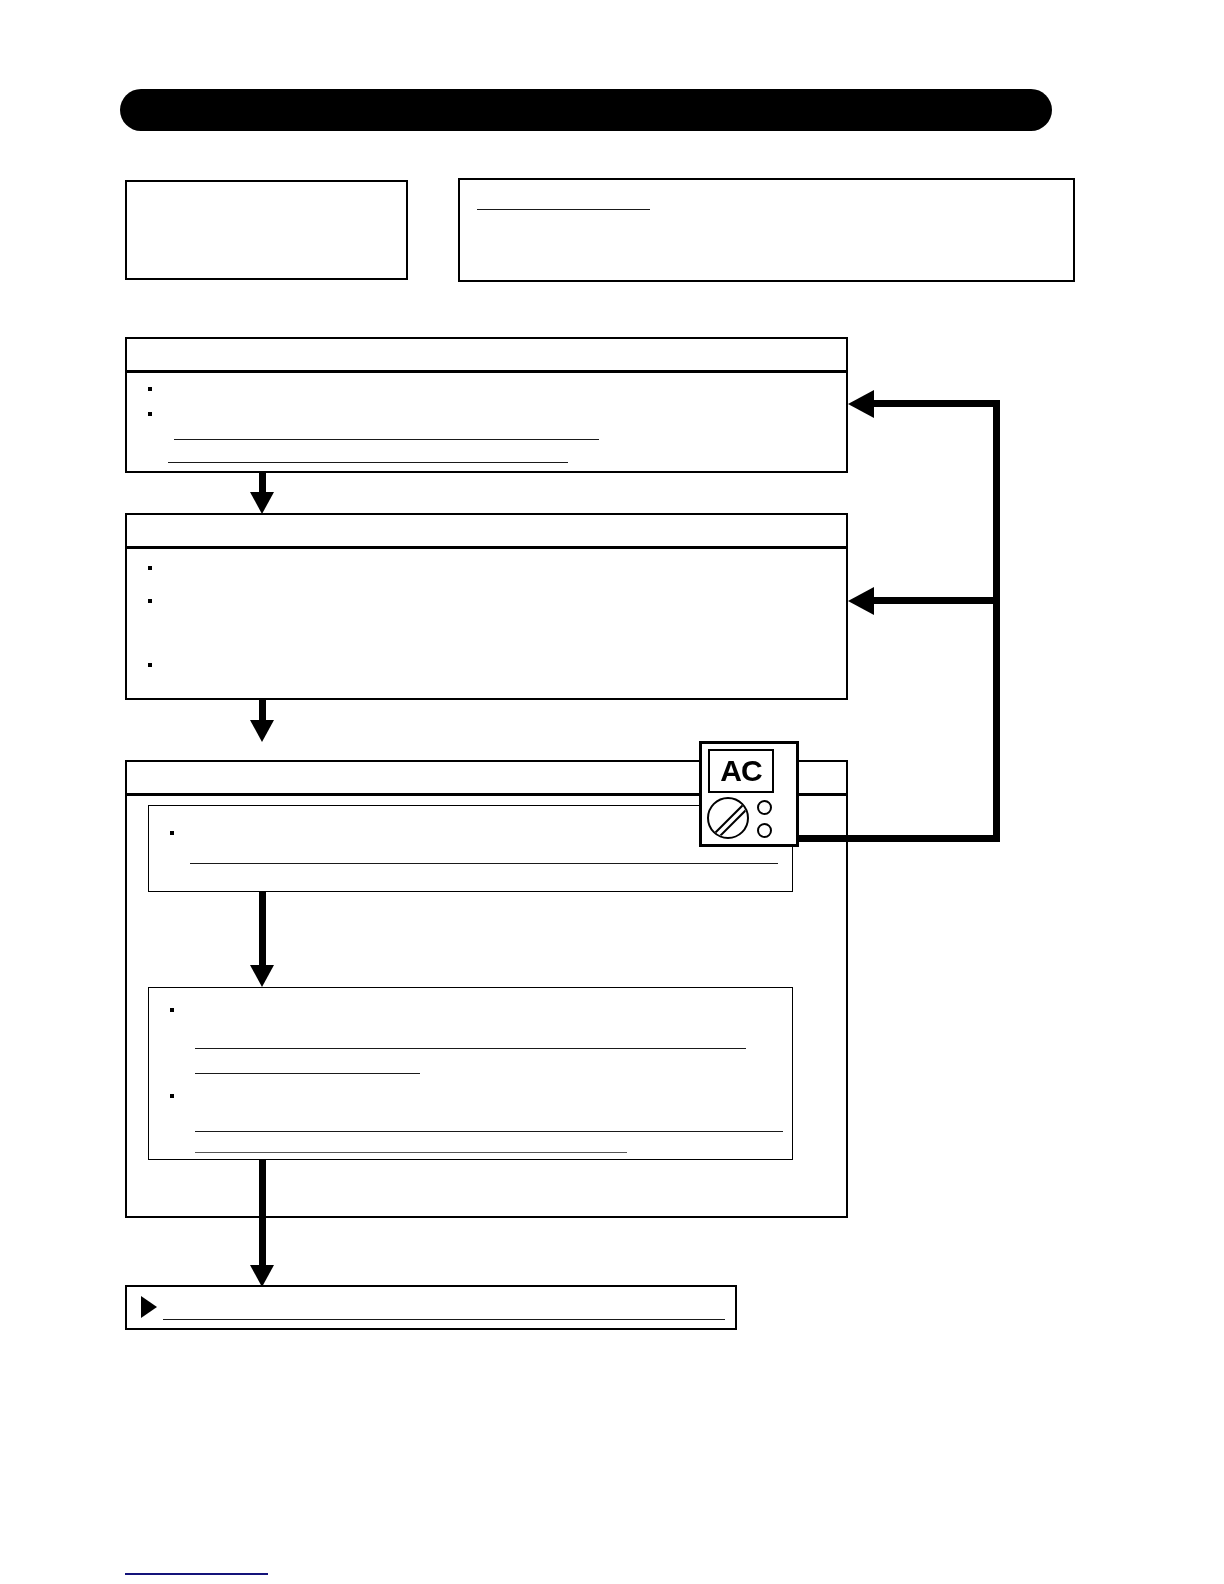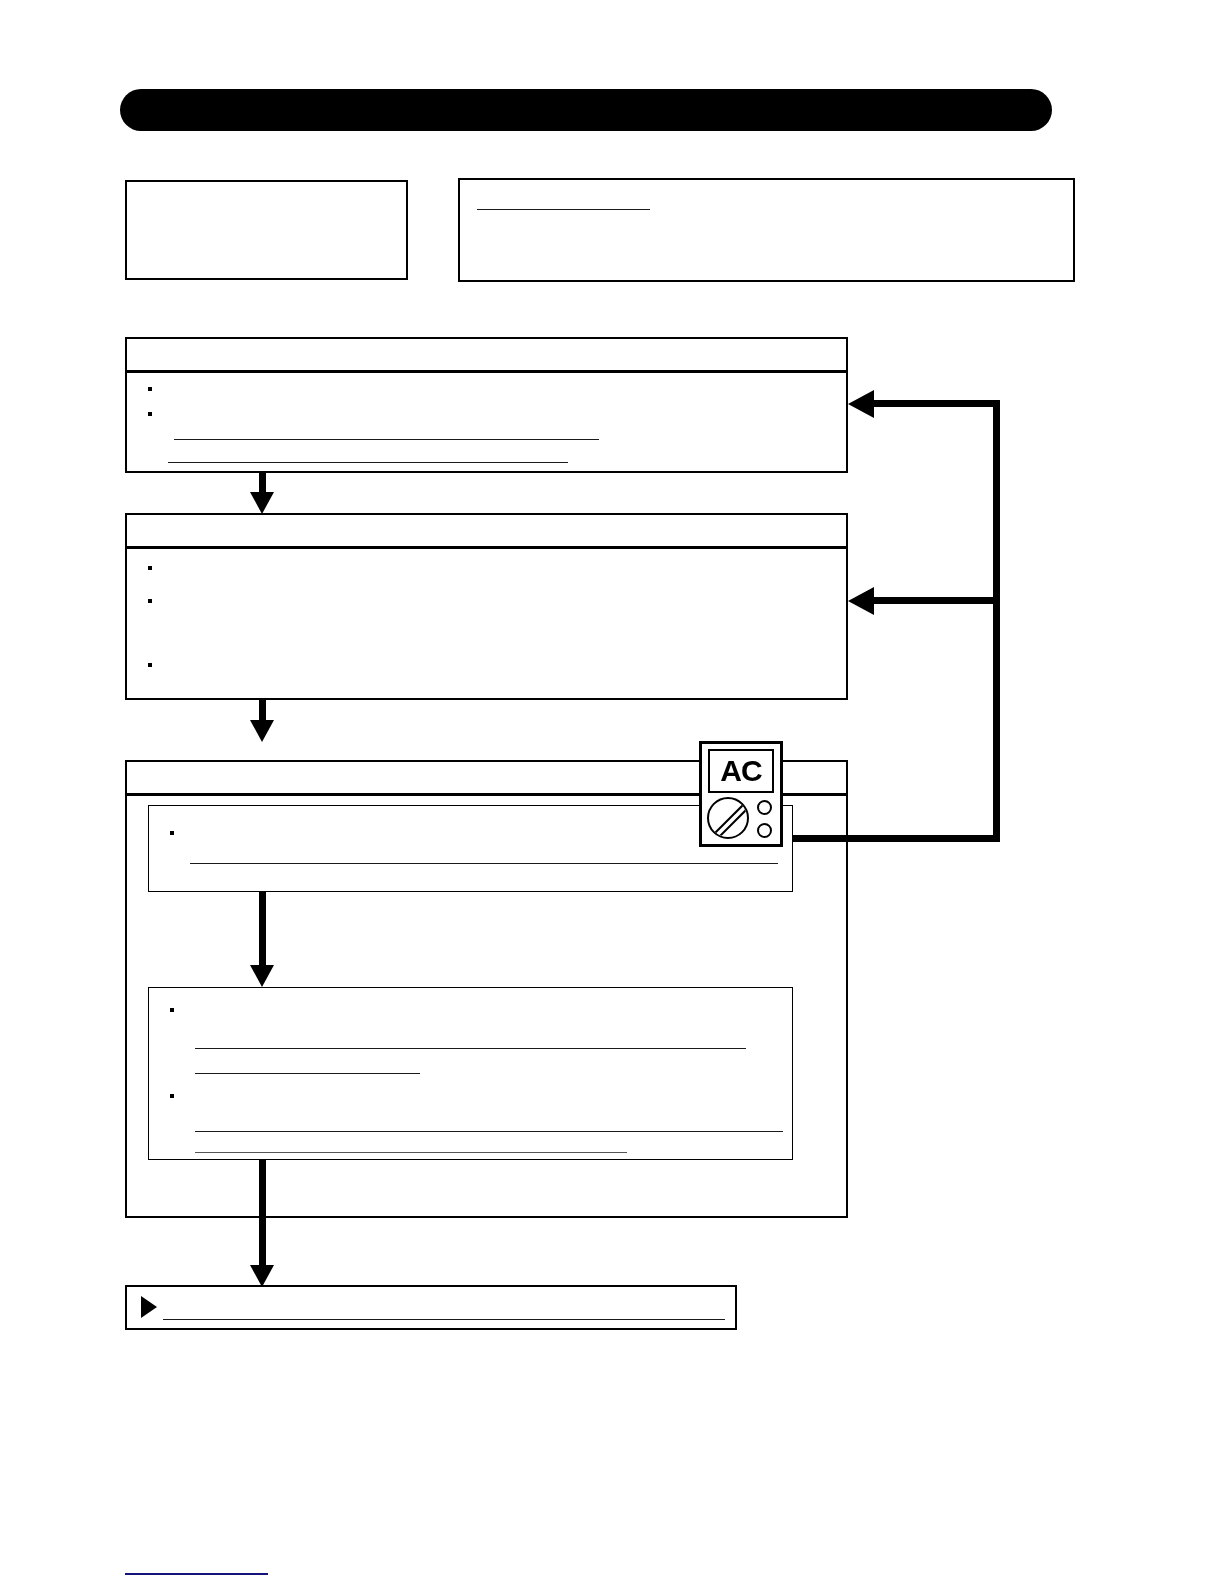--- a/index.html
+++ b/index.html
@@ -145,21 +145,21 @@
     border-top: 11px solid transparent;
     border-bottom: 11px solid transparent;
     border-left: 16px solid #000000;
   }
 
   
   .ac-meter {
     position: absolute;
     left: 699px;
     top: 741px;
-    width: 84px;
+    width: 100px;
     height: 106px;
     background: #ffffff;
     border: 3px solid #000000;
     box-sizing: border-box;
     z-index: 20;
     padding-left: 16px;
   }
   .ac-screen {
     position: absolute;
     left: 6px;

